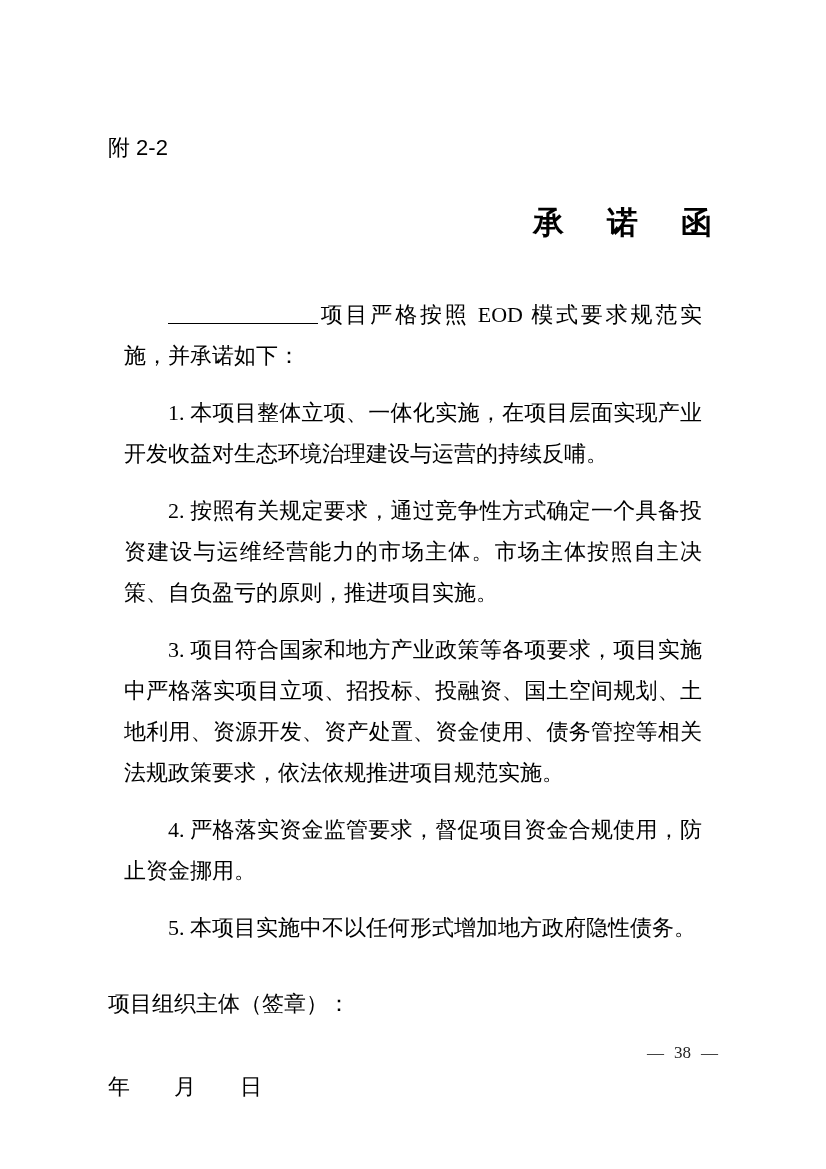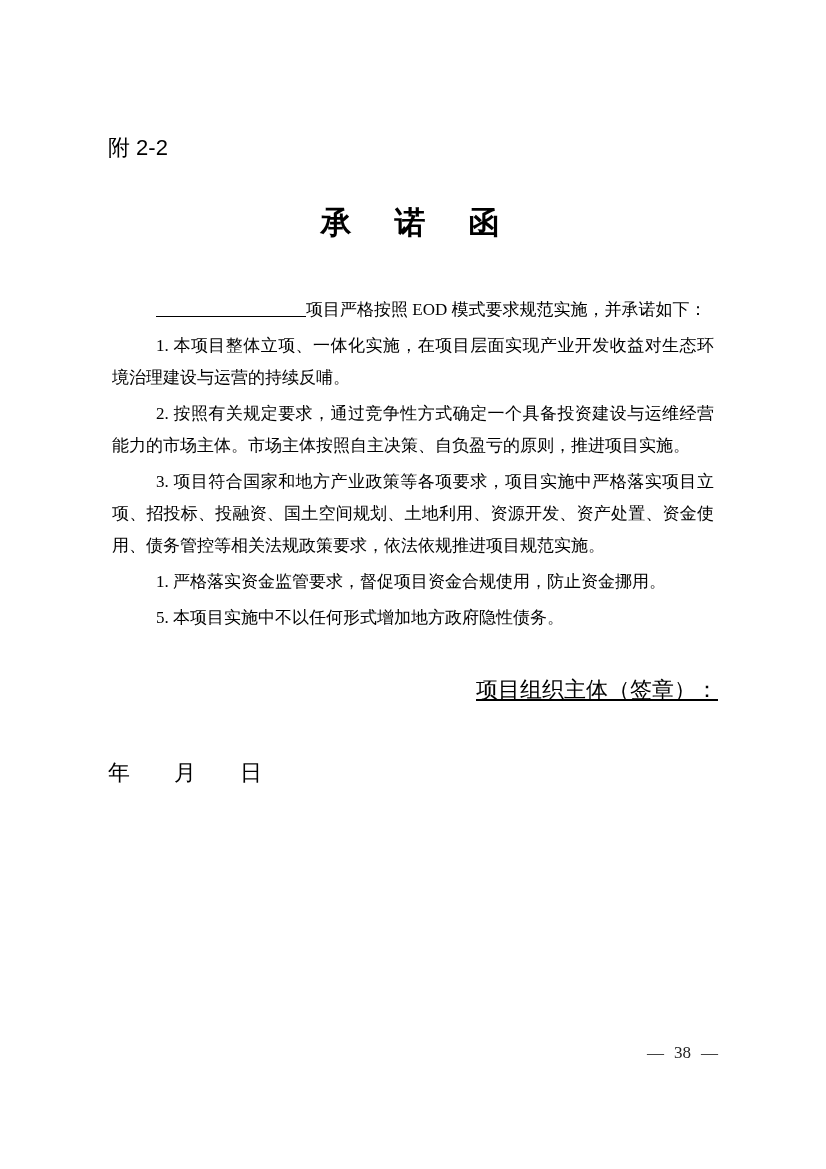--- a/index.html
+++ b/index.html
@@ -23,50 +23,49 @@
     width: 610px;
   }
   .attachment-label {
     margin-top: 133px;
     font-family: "Liberation Sans", "DejaVu Sans", sans-serif;
     font-size: 22px;
     line-height: 30px;
   }
   .doc-title {
     margin-top: 40px;
-    text-align: center;
+    text-align: right;
     font-family: "Liberation Sans", "DejaVu Sans", sans-serif;
     font-weight: bold;
     font-size: 31px;
     line-height: 40px;
     letter-spacing: 6px;
   }
   .body-text p {
-    margin: 4px;
-    font-size: 17px;
-    line-height: 32px;
+    margin: 16px;
+    font-size: 22px;
+    line-height: 41px;
     text-align: justify;
     text-indent: 44px;
   }
   p.intro-paragraph {
     margin-top: 51px;
   }
   .blank-underline {
     display: inline-block;
     width: 150px;
     height: 2px;
     border-bottom: 1.5px solid #000000;
     vertical-align: -2px;
   }
   .signature-line {
     margin-top: 35px;
     font-size: 22px;
     line-height: 41px;
-    text-align: right;
-    text-decoration: underline;
+    text-align: left;
   }
   .date-line {
     margin-top: 42px;
     font-size: 22px;
     line-height: 41px;
     padding-right: 24px;
   }
   .page-footer {
     position: absolute;
     top: 1042px;
@@ -90,21 +89,21 @@
     <div class="doc-title">承　诺　函</div>
 
     <div class="body-text">
       <p class="intro-paragraph">
         <span class="blank-underline"></span><span>项目严格按照 EOD 模式要求规范实施，并承诺如下：</span>
       </p>
 
       <p>1. 本项目整体立项、一体化实施，在项目层面实现产业开发收益对生态环境治理建设与运营的持续反哺。</p>
       <p>2. 按照有关规定要求，通过竞争性方式确定一个具备投资建设与运维经营能力的市场主体。市场主体按照自主决策、自负盈亏的原则，推进项目实施。</p>
       <p>3. 项目符合国家和地方产业政策等各项要求，项目实施中严格落实项目立项、招投标、投融资、国土空间规划、土地利用、资源开发、资产处置、资金使用、债务管控等相关法规政策要求，依法依规推进项目规范实施。</p>
-      <p>1. 严格落实资金监管要求，督促项目资金合规使用，防止资金挪用。</p>
+      <p>4. 严格落实资金监管要求，督促项目资金合规使用，防止资金挪用。</p>
       <p>5. 本项目实施中不以任何形式增加地方政府隐性债务。</p>
     </div>
 
     <div class="signature-line">项目组织主体（签章）：</div>
 
     <div class="date-line">年　　月　　日</div>
 
   </div>
 
   <div class="page-footer">

